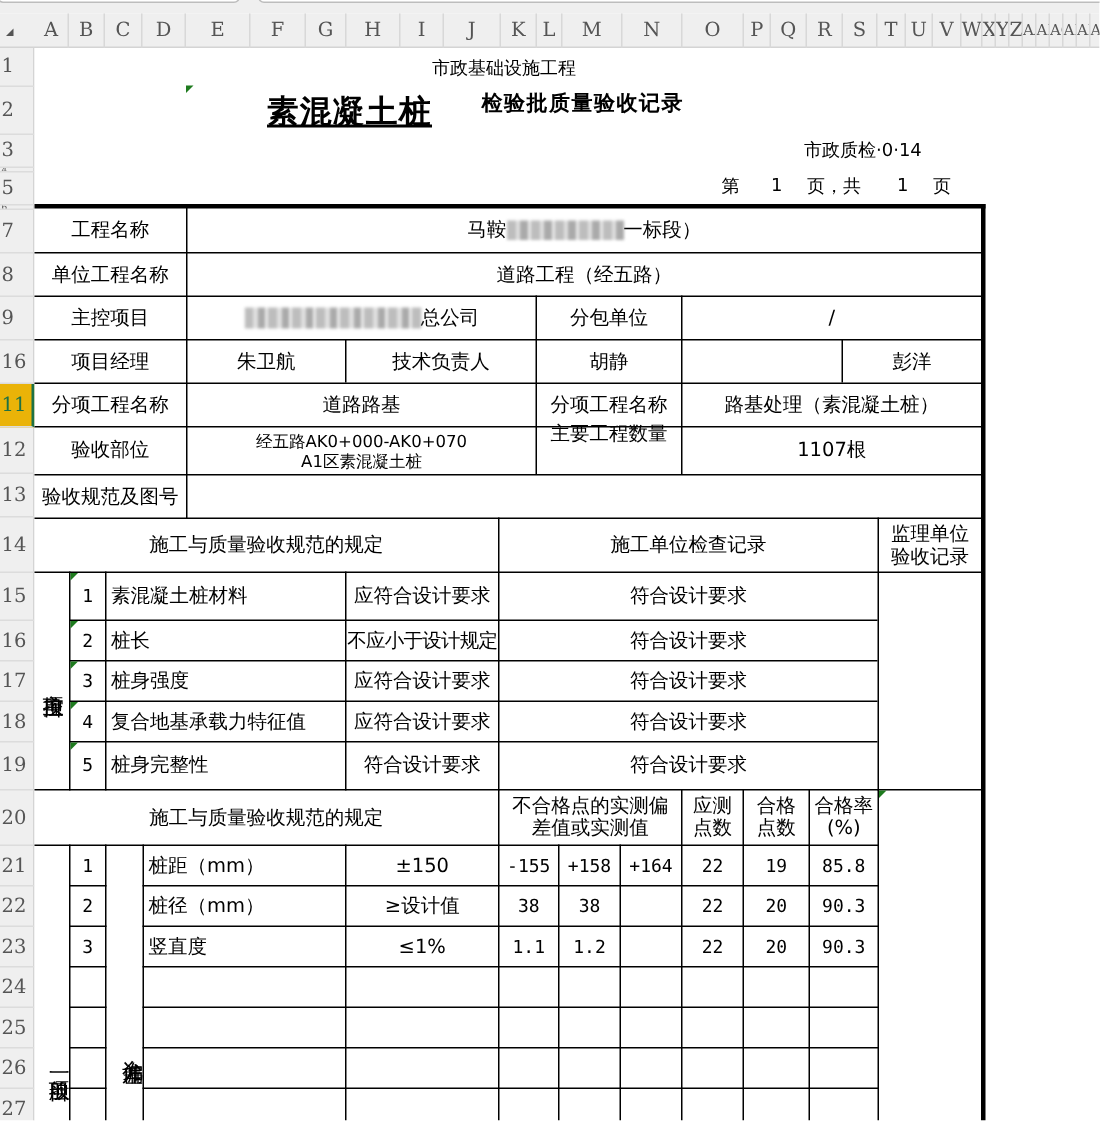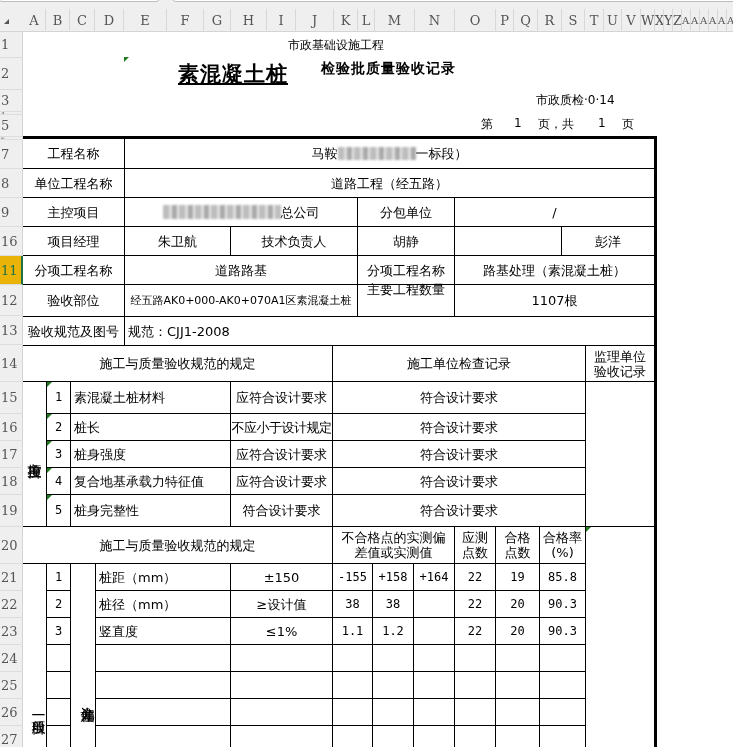--- a/index.html
+++ b/index.html
@@ -161,29 +161,28 @@
   <div class="c" style="left:208px;top:195px;width:126px;height:28px">技术负责人</div>
   <div class="c" style="left:335px;top:195px;width:96px;height:28px">胡静</div>
   <div class="c" style="left:539px;top:195px;width:92px;height:28px">彭洋</div>
 
   <div class="c" style="left:0;top:224px;width:101px;height:28px">分项工程名称</div>
   <div class="c" style="left:102px;top:224px;width:232px;height:28px">道路路基</div>
   <div class="c" style="left:335px;top:224px;width:96px;height:28px">分项工程名称</div>
   <div class="c" style="left:432px;top:224px;width:199px;height:28px">路基处理（素混凝土桩）</div>
 
   <div class="c" style="left:0;top:253px;width:101px;height:31px">验收部位</div>
-  <div class="c" style="left:102px;top:253px;width:232px;height:31px;flex-direction:row;font-size:11px;line-height:13px">
+  <div class="c" style="left:102px;top:253px;width:232px;height:31px;flex-direction:column;font-size:11px;line-height:13px">
     <span>经五路AK0+000-AK0+070</span>
     <span>A1区素混凝土桩</span>
   </div>
   <div class="c" style="left:335px;top:242px;width:96px;height:31px">主要工程数量</div>
   <div class="c" style="left:432px;top:253px;width:199px;height:31px">1107根</div>
 
   <div class="c" style="left:0;top:285px;width:101px;height:28px">验收规范及图号</div>
-  <div class="c l" style="left:102px;top:285px;width:529px;height:28px">规范：CJJ1-2008</div>
 
   <div class="hl" style="left:0;top:349px;width:632px"></div>
   <div class="vl" style="left:309px;top:313px;height:182px"></div>
   <div class="vl" style="left:562px;top:313px;height:182px"></div>
   <div class="c" style="left:0;top:314px;width:309px;height:35px">施工与质量验收规范的规定</div>
   <div class="c" style="left:310px;top:314px;width:252px;height:35px">施工单位检查记录</div>
   <div class="c" style="left:563px;top:314px;width:68px;height:35px;white-space:normal;padding:0 5px;line-height:15px">监理单位验收记录</div>
 
   <div class="vl" style="left:23px;top:349px;height:146px"></div>
   <div class="vl" style="left:47px;top:349px;height:146px"></div>

